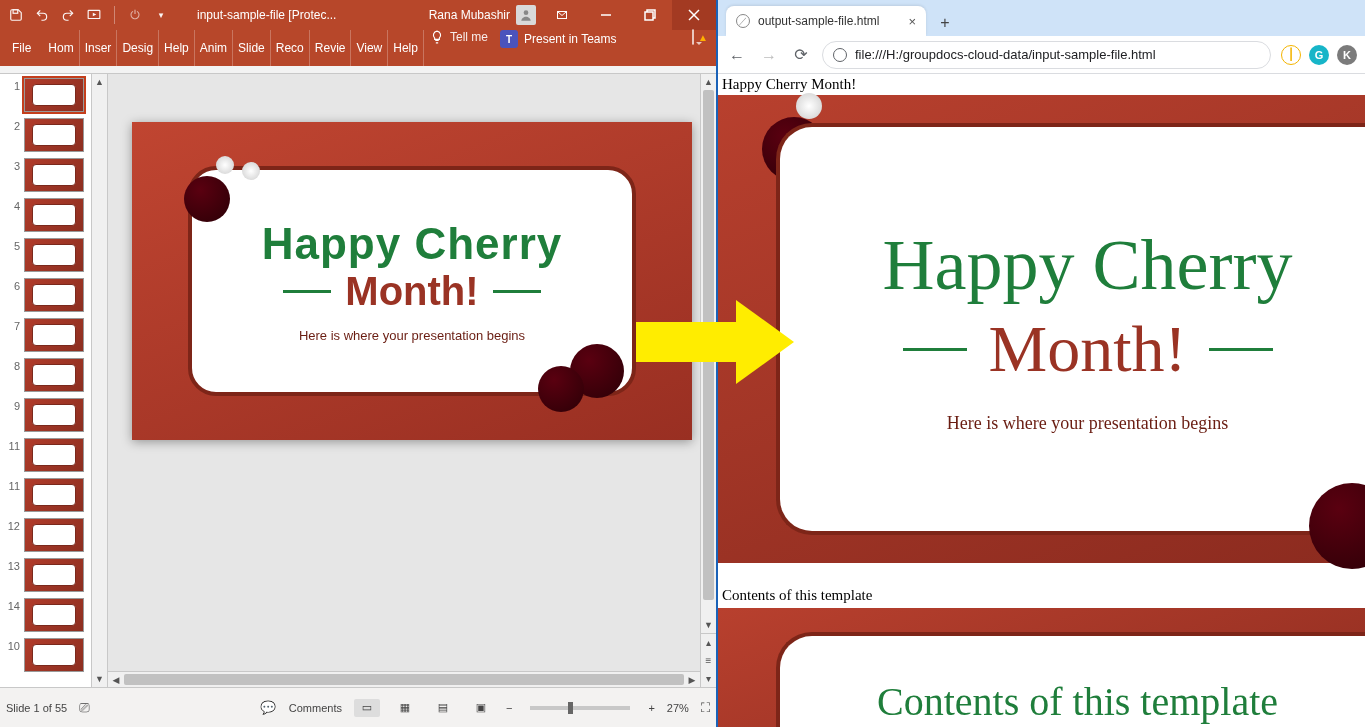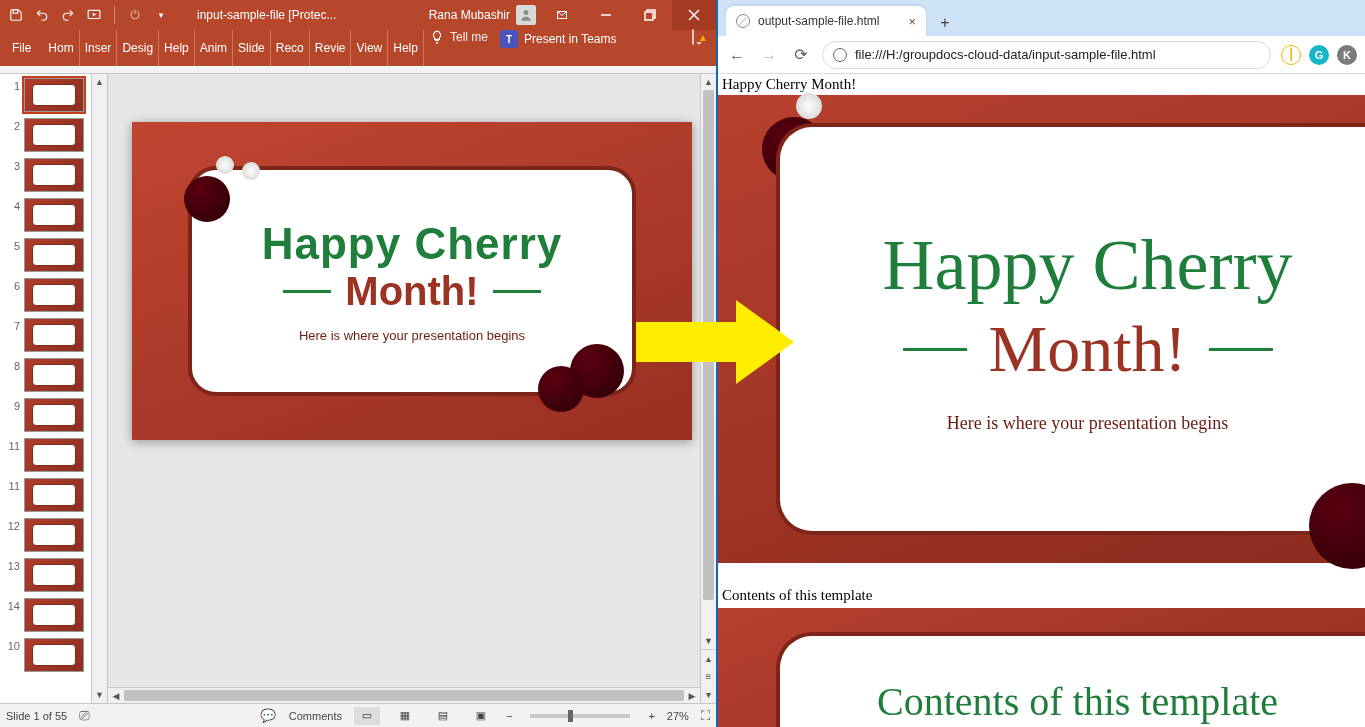--- a/index.html
+++ b/index.html
@@ -72,21 +72,21 @@
 .cherry.br2{ width:46px; height:46px; right:48px; bottom:-20px;}
 .sparkle{ position:absolute; width:18px; height:18px; background:radial-gradient(circle,#fff,#ccc); border-radius:50%;}
 .sparkle.s1{ left:24px; top:-14px;}
 .sparkle.s2{ left:50px; top:-8px;}
 .hscroll{ position:absolute; left:0; right:16px; bottom:0; height:16px; background:#f0f0f0; border-top:1px solid #c8c8c8; display:flex;}
 .hscroll .sb-btn{ width:16px; height:100%; }
 .hscroll .sb-track{ flex:1; position:relative;}
 .hscroll .sb-thumb{ left:0; width:100%; height:auto; top:2px; bottom:2px;}
 
 
-.statusbar{ height:24px; background:#f3f2f1; border-top:1px solid #c8c8c8; display:flex; align-items:center; font-size:11px; color:#444; padding:0 6px; gap:12px;}
+.statusbar{ height:40px; background:#f3f2f1; border-top:1px solid #c8c8c8; display:flex; align-items:center; font-size:11px; color:#444; padding:0 6px; gap:12px;}
 .statusbar .spacer{ margin-left:auto;}
 .viewbtn{ width:26px; height:18px; border:1px solid transparent; display:flex; align-items:center; justify-content:center; border-radius:2px;}
 .viewbtn.active{ background:#ddd; }
 .zoomslider{ width:100px; height:4px; background:#c8c8c8; position:relative; margin:0 6px;}
 .zoomslider .knob{ position:absolute; left:38px; top:-4px; width:5px; height:12px; background:#666;}
 .status-ico{ font-size:13px;}
 
 
 .browser{ flex:1; height:727px; display:flex; flex-direction:column; border-left:2px solid #1a62b8; background:#fff;}
 .chrome-tabs{ height:36px; background:#cfe3f8; display:flex; align-items:flex-end; padding-left:8px; gap:6px;}

